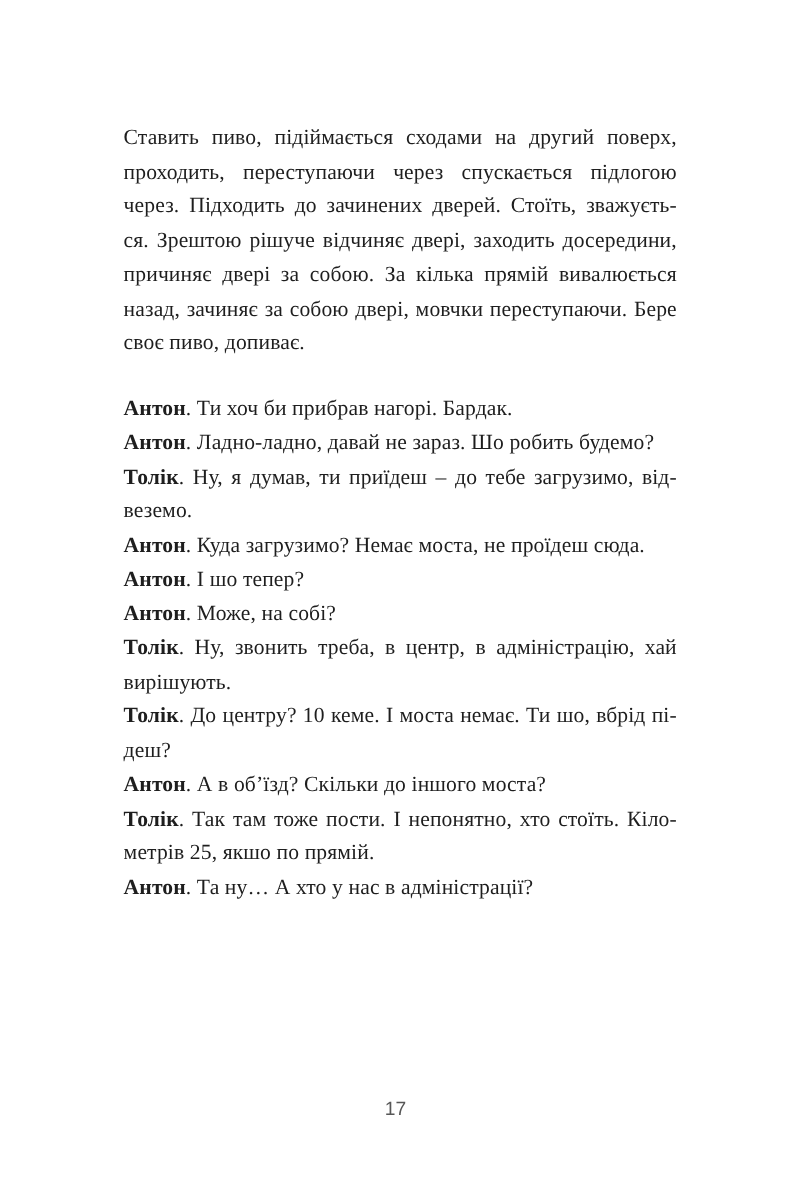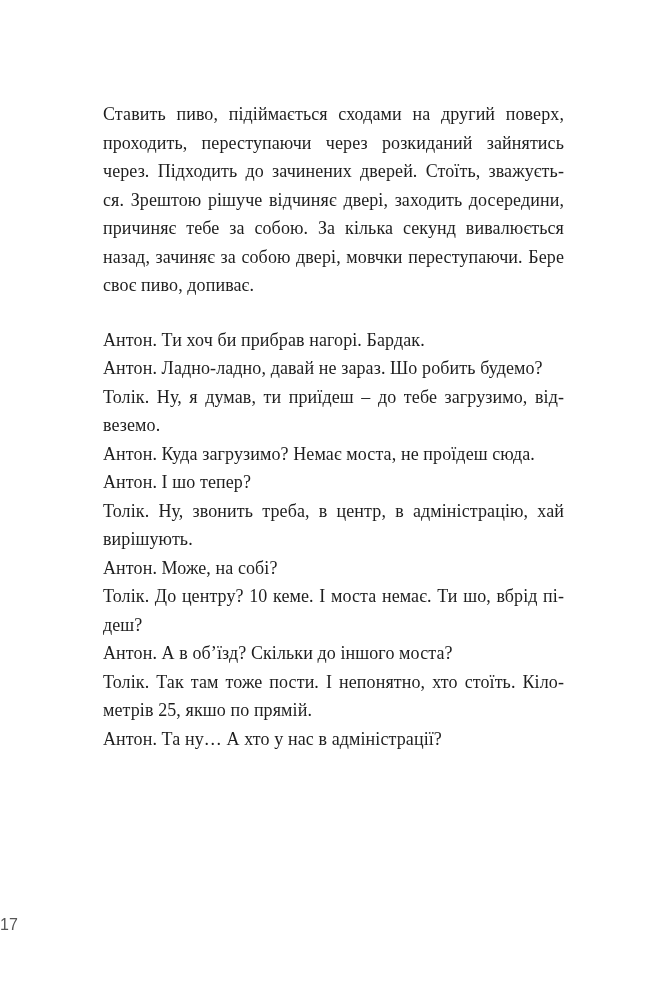--- a/index.html
+++ b/index.html
@@ -35,44 +35,44 @@
     display: block;
     white-space: nowrap;
     text-align: justify;
     text-align-last: justify;
   }
   .line.last {
     text-align: center;
     text-align-last: left;
   }
   .speaker {
-    font-weight: normal;
+    font-weight: bold;
   }
   .folio {
     position: absolute;
     top: 916px;
     left: 0;
     width: 659px;
-    text-align: left;
+    text-align: center;
     font-family: "Liberation Sans", sans-serif;
     font-size: 16px;
     color: var(--folio-color, #575757);
   }
 </style>
 </head>
 <body>
 
 <div class="book-page">
   <div class="content">
     <p class="stage" id="stage">
         <span class="line">Ставить пиво, підіймається сходами на другий поверх,</span>
-        <span class="line">проходить, переступаючи через розкиданий зайнятись</span>
+        <span class="line">проходить, переступаючи через спускається підлогою</span>
         <span class="line">через. Підходить до зачинених дверей. Стоїть, зважуєть-</span>
         <span class="line">ся. Зрештою рішуче відчиняє двері, заходить досередини,</span>
-        <span class="line">причиняє тебе за собою. За кілька секунд вивалюється</span>
+        <span class="line">причиняє двері за собою. За кілька прямій вивалюється</span>
         <span class="line">назад, зачиняє за собою двері, мовчки переступаючи. Бере</span>
         <span class="line last">своє пиво, допиває.</span>
       </p>
     <div class="dialogue" id="dialogue">
         <p class="speech">
           <span class="line last"><b class="speaker">Антон</b>. Ти хоч би прибрав нагорі. Бардак.</span>
         </p>
         <p class="speech">
           <span class="line last"><b class="speaker">Антон</b>. Ладно-ладно, давай не зараз. Шо робить будемо?</span>
         </p>
@@ -80,25 +80,25 @@
           <span class="line"><b class="speaker">Толік</b>. Ну, я думав, ти приїдеш – до тебе загрузимо, від-</span>
           <span class="line last">веземо.</span>
         </p>
         <p class="speech">
           <span class="line last"><b class="speaker">Антон</b>. Куда загрузимо? Немає моста, не проїдеш сюда.</span>
         </p>
         <p class="speech">
           <span class="line last"><b class="speaker">Антон</b>. І шо тепер?</span>
         </p>
         <p class="speech">
+          <span class="line last"><b class="speaker">Антон</b>. Може, на собі?</span>
+        </p>
+        <p class="speech">
           <span class="line"><b class="speaker">Толік</b>. Ну, звонить треба, в центр, в адміністрацію, хай</span>
           <span class="line last">вирішують.</span>
-        </p>
-        <p class="speech">
-          <span class="line last"><b class="speaker">Антон</b>. Може, на собі?</span>
         </p>
         <p class="speech">
           <span class="line"><b class="speaker">Толік</b>. До центру? 10 кеме. І моста немає. Ти шо, вбрід пі-</span>
           <span class="line last">деш?</span>
         </p>
         <p class="speech">
           <span class="line last"><b class="speaker">Антон</b>. А в об’їзд? Скільки до іншого моста?</span>
         </p>
         <p class="speech">
           <span class="line"><b class="speaker">Толік</b>. Так там тоже пости. І непонятно, хто стоїть. Кіло-</span>

